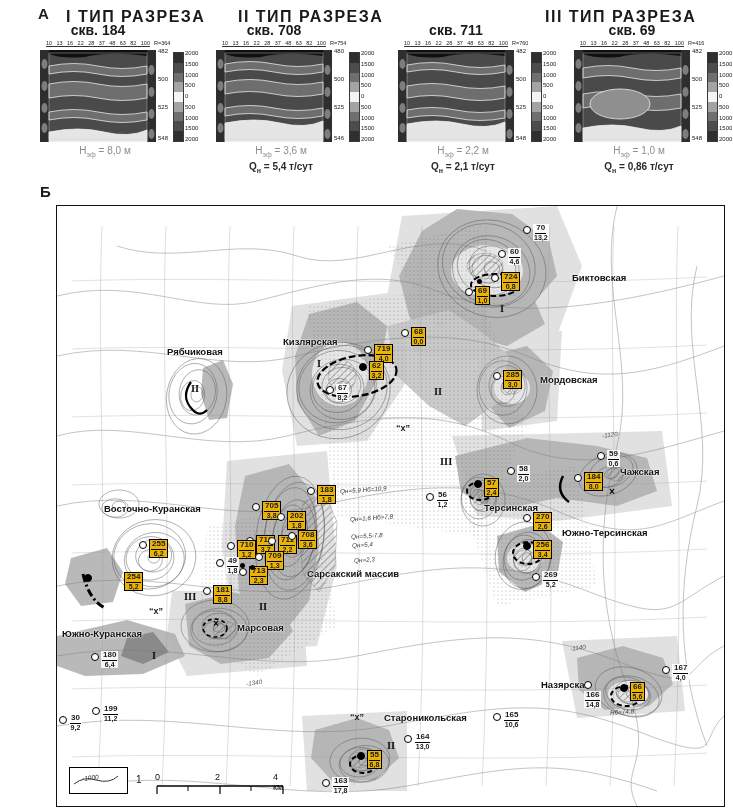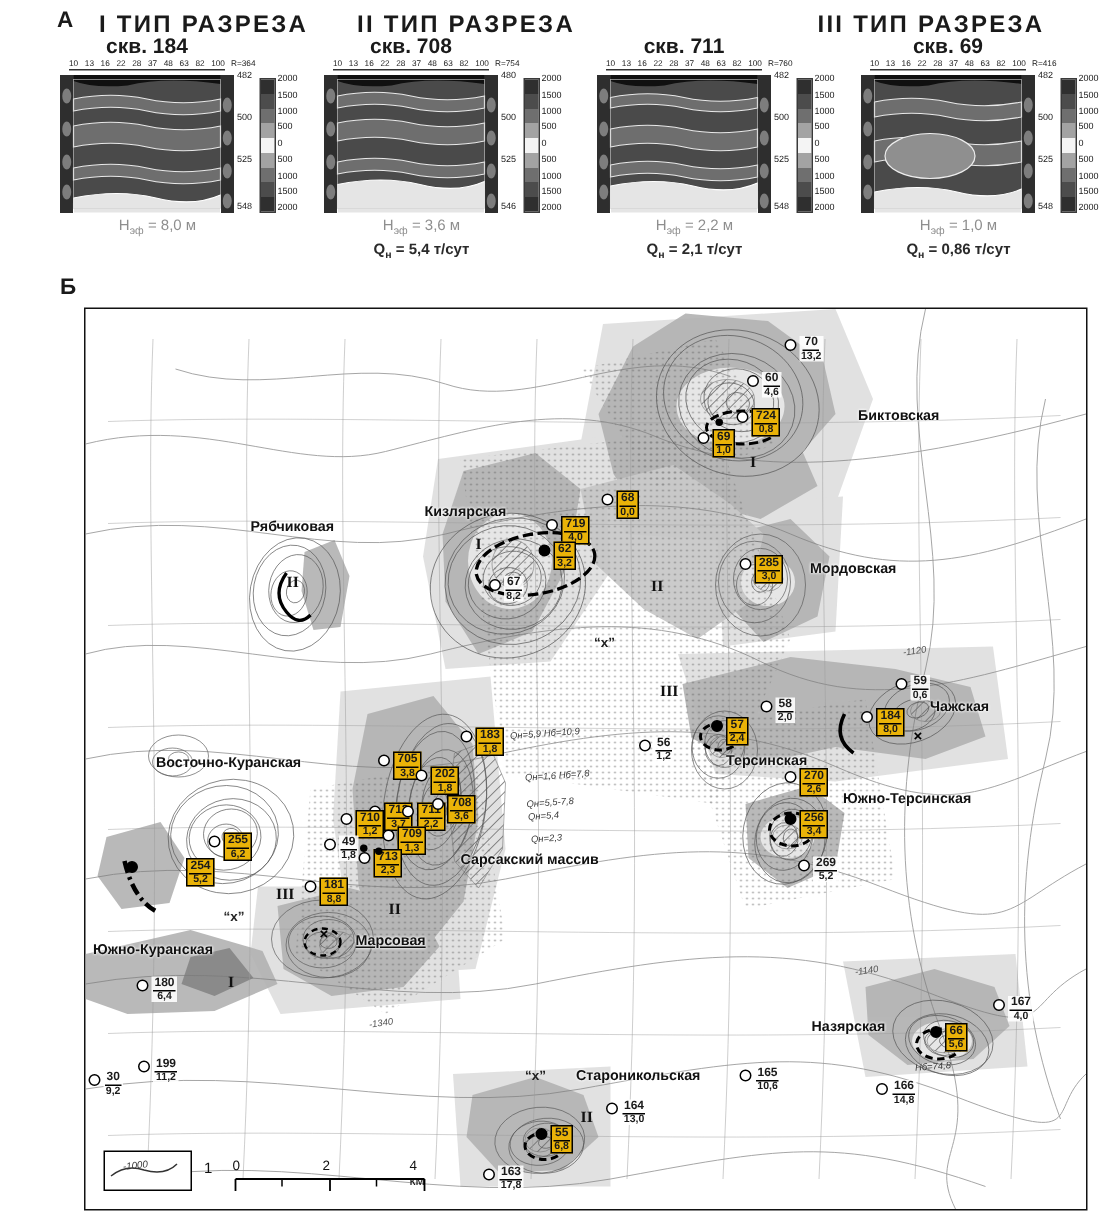--- a/index.html
+++ b/index.html
@@ -505,21 +505,21 @@
   <div id="map-overlay">
       <div class="field-label" style="left: 572px; top: 272px;">Биктовская</div>
       <div class="field-label" style="left: 167px; top: 346px;">Рябчиковая</div>
       <div class="field-label" style="left: 283px; top: 336px;">Кизлярская</div>
       <div class="field-label" style="left: 540px; top: 374px;">Мордовская</div>
       <div class="field-label" style="left: 620px; top: 466px;">Чажская</div>
       <div class="field-label" style="left: 484px; top: 502px;">Терсинская</div>
       <div class="field-label" style="left: 562px; top: 527px;">Южно-Терсинская</div>
       <div class="field-label" style="left: 104px; top: 503px;">Восточно-Куранская</div>
       <div class="field-label" style="left: 62px; top: 628px;">Южно-Куранская</div>
-      <div class="field-label" style="left: 237px; top: 622px; text-decoration: underline;">Марсовая</div>
+      <div class="field-label" style="left: 237px; top: 622px;">Марсовая</div>
       <div class="field-label" style="left: 307px; top: 568px;">Сарсакский массив</div>
       <div class="field-label" style="left: 384px; top: 712px;">Староникольская</div>
       <div class="field-label" style="left: 541px; top: 679px;">Назярская</div>
       <div class="well" style="left: 527px; top: 229px;">
         <span class="dot"></span>
         <span class="lbl">
           <span class="num">70</span>
           <span class="val">13,2</span>
         </span>
       </div>
@@ -684,21 +684,21 @@
           <span class="val">2,3</span>
         </span>
       </div>
       <div class="well boxed" style="left: 207px; top: 590px;">
         <span class="dot"></span>
         <span class="lbl">
           <span class="num">181</span>
           <span class="val">8,8</span>
         </span>
       </div>
-      <div class="well boxed" style="left: 143px; top: 560px;">
+      <div class="well boxed" style="left: 143px; top: 544px;">
         <span class="dot"></span>
         <span class="lbl">
           <span class="num">255</span>
           <span class="val">6,2</span>
         </span>
       </div>
       <div class="well filled boxed" style="left: 88px; top: 577px; gap: 32px;">
         <span class="dot"></span>
         <span class="lbl">
           <span class="num">254</span>
@@ -782,21 +782,21 @@
           <span class="val">4,0</span>
         </span>
       </div>
       <div class="well filled boxed" style="left: 624px; top: 687px;">
         <span class="dot"></span>
         <span class="lbl">
           <span class="num">66</span>
           <span class="val">5,6</span>
         </span>
       </div>
-      <div class="well" style="left: 588px; top: 725px;">
+      <div class="well" style="left: 588px; top: 684px; flex-direction: column;">
         <span class="dot"></span>
         <span class="lbl">
           <span class="num">166</span>
           <span class="val">14,8</span>
         </span>
       </div>
       <div class="numeral" style="left: 500px; top: 303px;">I</div>
       <div class="numeral" style="left: 317px; top: 358px;">I</div>
       <div class="numeral" style="left: 152px; top: 650px;">I</div>
       <div class="numeral" style="left: 191px; top: 383px;">II</div>

